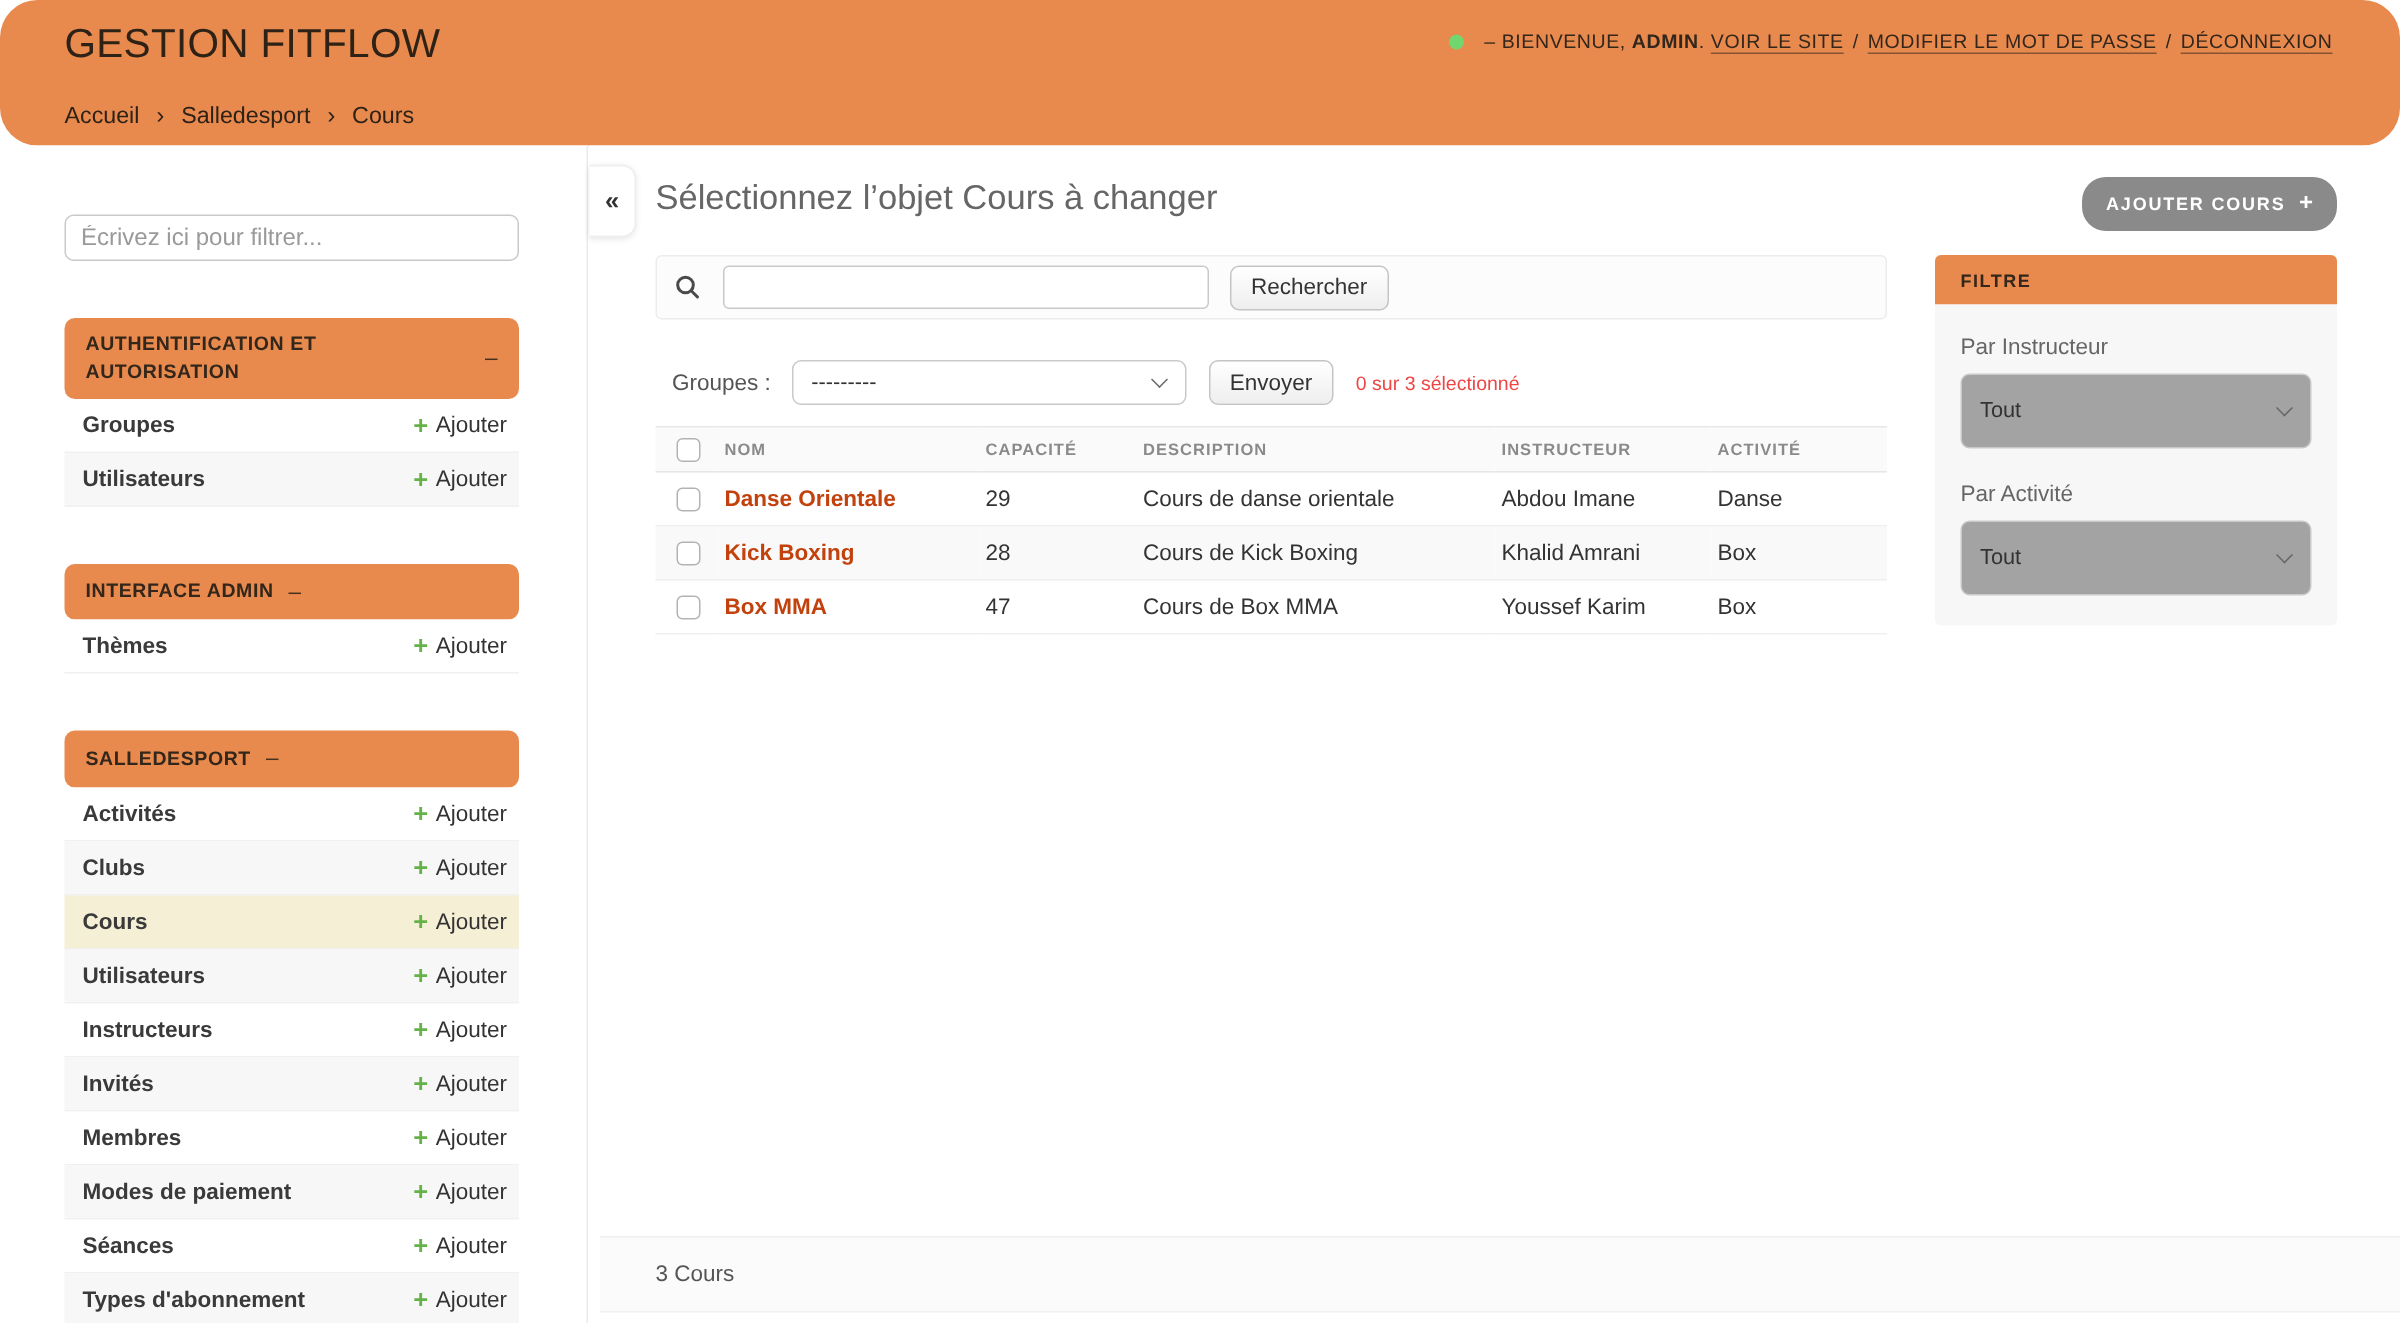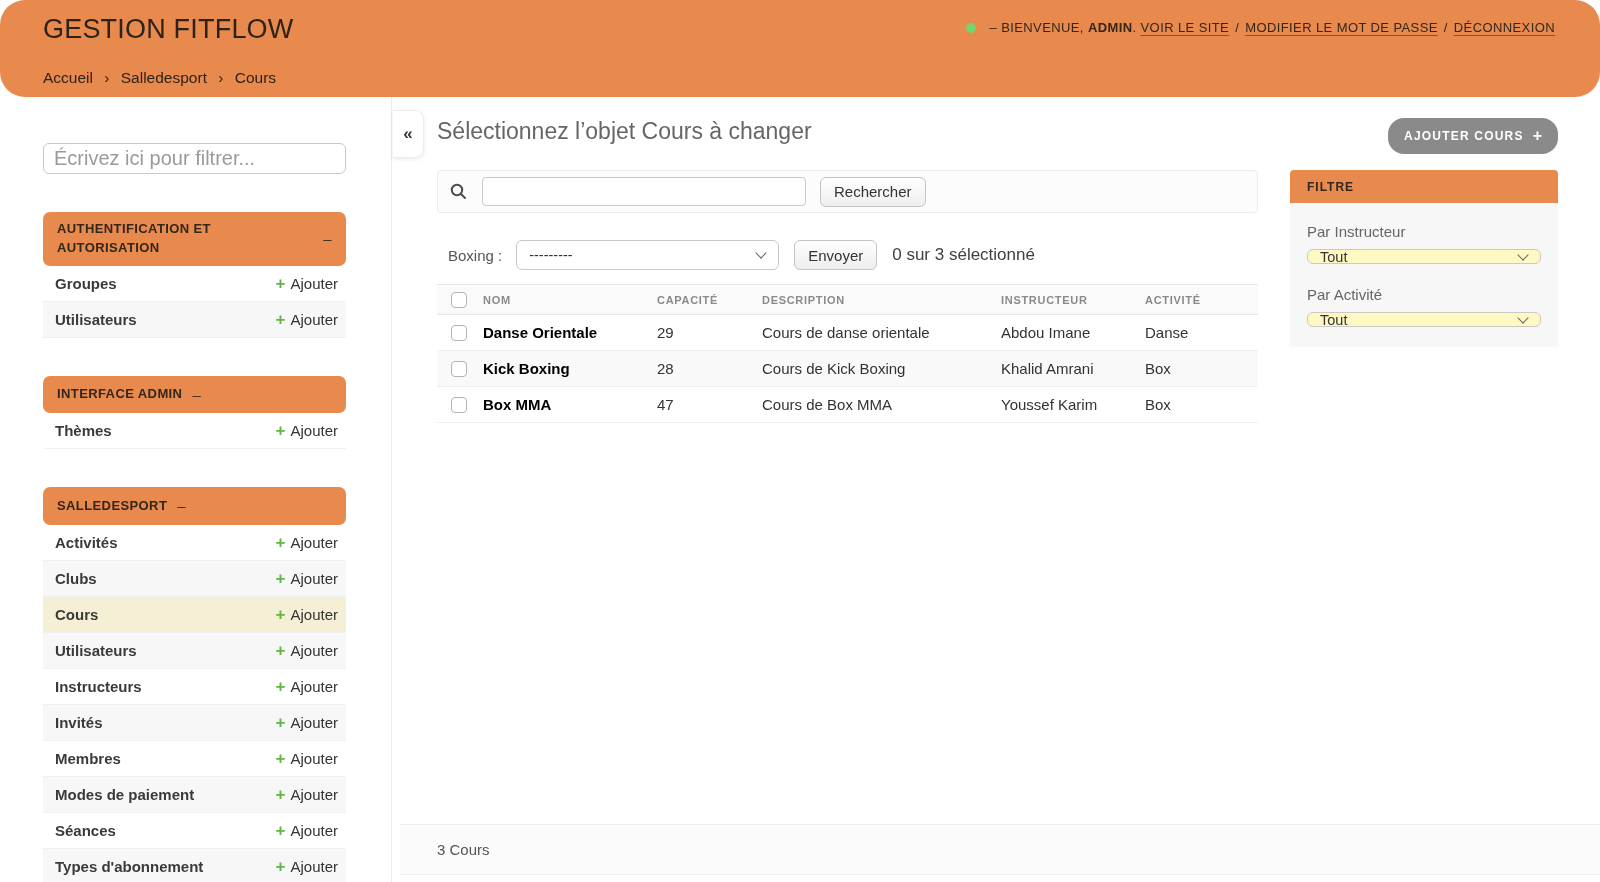--- a/index.html
+++ b/index.html
@@ -54,21 +54,21 @@
   .user-tools .sp{white-space:pre;}
 
   
   .sidebar{
     position:absolute;left:0;top:97px;width:392px;bottom:0;
     background:#fff;border-right:1px solid #ebebeb;
     padding:46px 45px 0 43px;overflow:hidden;
   }
   .sidebar-filter{
     width:100%;height:31px;border:1px solid #c9c9c9;border-radius:6px;
-    padding:0 10px;font-size:20px;color:#333;outline:none;background:#fff;
+    padding:0 10px;font-size:16px;color:#333;outline:none;background:#fff;
     font-family:"Liberation Sans",sans-serif;
   }
   .sidebar-filter::placeholder{color:#9a9a9a;}
   .nav-section{margin-top:38px;}
   .nav-section-header{
     background:var(--accent);color:var(--accent-text);
     border-radius:7px;
     padding:8px 14px;min-height:32px;
     font-size:13px;font-weight:700;letter-spacing:.4px;line-height:1.45;
     display:flex;align-items:center;
@@ -139,37 +139,37 @@
     padding:0 32px 0 12px;font-size:14.5px;color:#333;cursor:pointer;
   }
   .action-select{width:263px;margin-left:14px;}
   .chevron{
     position:absolute;right:13px;top:50%;
     width:8px;height:8px;margin-top:-6px;
     border-right:1.6px solid #666;border-bottom:1.6px solid #666;
     transform:rotate(45deg);
   }
   .action-row .btn{margin-left:15px;}
-  .selection-note{font-size:17px;color:#404040;margin-left:15px;}
+  .selection-note{font-size:13px;color:#ef4444;margin-left:15px;}
 
   table.results{
     width:100%;border-collapse:collapse;margin-top:14px;table-layout:fixed;
   }
   table.results thead tr{background:#fafafa;}
   table.results th{
     height:30px;text-align:left;font-size:11px;font-weight:700;color:#8a8a8a;
     letter-spacing:.7px;border-top:1px solid #e6e6e6;border-bottom:1px solid #e6e6e6;
     padding:0 4px;cursor:pointer;
   }
   table.results td{
     height:36px;font-size:15px;color:#333;
     border-bottom:1px solid #efefef;padding:0 4px;vertical-align:middle;
   }
   table.results tbody tr:nth-child(even){background:#f9f9f9;}
-  td.cell-nom a, td.cell-nom{font-weight:700;color:#000000;}
+  td.cell-nom a, td.cell-nom{font-weight:700;color:#c2410c;}
   .col-check{width:42px;}
   .col-nom{width:174px;}
   .col-cap{width:105px;}
   .col-desc{width:239px;}
   .col-instr{width:144px;}
   .col-act{width:117px;}
   input[type="checkbox"]{
     appearance:none;-webkit-appearance:none;
     width:16px;height:16px;border:1.5px solid #b3b3b3;border-radius:4px;
     background:#fff;cursor:pointer;margin-left:10px;display:block;
@@ -178,21 +178,21 @@
   
   .filter-panel{position:absolute;right:42px;top:73px;width:268px;}
   .filter-header{
     background:var(--accent);color:var(--accent-text);
     height:33px;display:flex;align-items:center;
     padding:0 17px;font-size:12px;font-weight:700;letter-spacing:1px;
     border-radius:4px 4px 0 0;
   }
   .filter-body{background:#f7f7f7;padding:20px 17px 20px 17px;border-radius:0 0 4px 4px;}
   .filter-label{font-size:15px;color:#666;margin-bottom:9px;}
-  .filter-select{height:15px;background:#fef9c3;}
+  .filter-select{height:50px;background:#a3a3a3;}
   .filter-group + .filter-group{margin-top:22px;}
 
   
   .paginator{
     position:absolute;left:7px;right:0;top:727px;height:51px;
     background:#fbfbfb;border-top:1px solid #efefef;border-bottom:1px solid #f1f1f1;
     display:flex;align-items:center;padding-left:37px;
     font-size:15px;color:#555;
   }
 </style>
@@ -368,21 +368,21 @@
         <svg width="17" height="17" viewBox="0 0 17 17">
             <circle cx="7" cy="7" r="5.2" fill="none" stroke="#4a4a4a" stroke-width="2"></circle>
             <line x1="11" y1="11" x2="15" y2="15" stroke="#4a4a4a" stroke-width="2" stroke-linecap="round"></line>
           </svg>
       </span>
       <input class="search-input" value="" style="">
       <button class="btn">Rechercher</button>
     </div>
 
     <div class="action-row">
-      <span class="action-label">Boxing :</span>
+      <span class="action-label">Groupes :</span>
       <div class="selectbox action-select">
         <span>---------</span>
         <span class="chevron"></span>
       </div>
       <button class="btn">Envoyer</button>
       <span class="selection-note">0 sur 3 sélectionné</span>
     </div>
 
     <table class="results">
       <colgroup>

